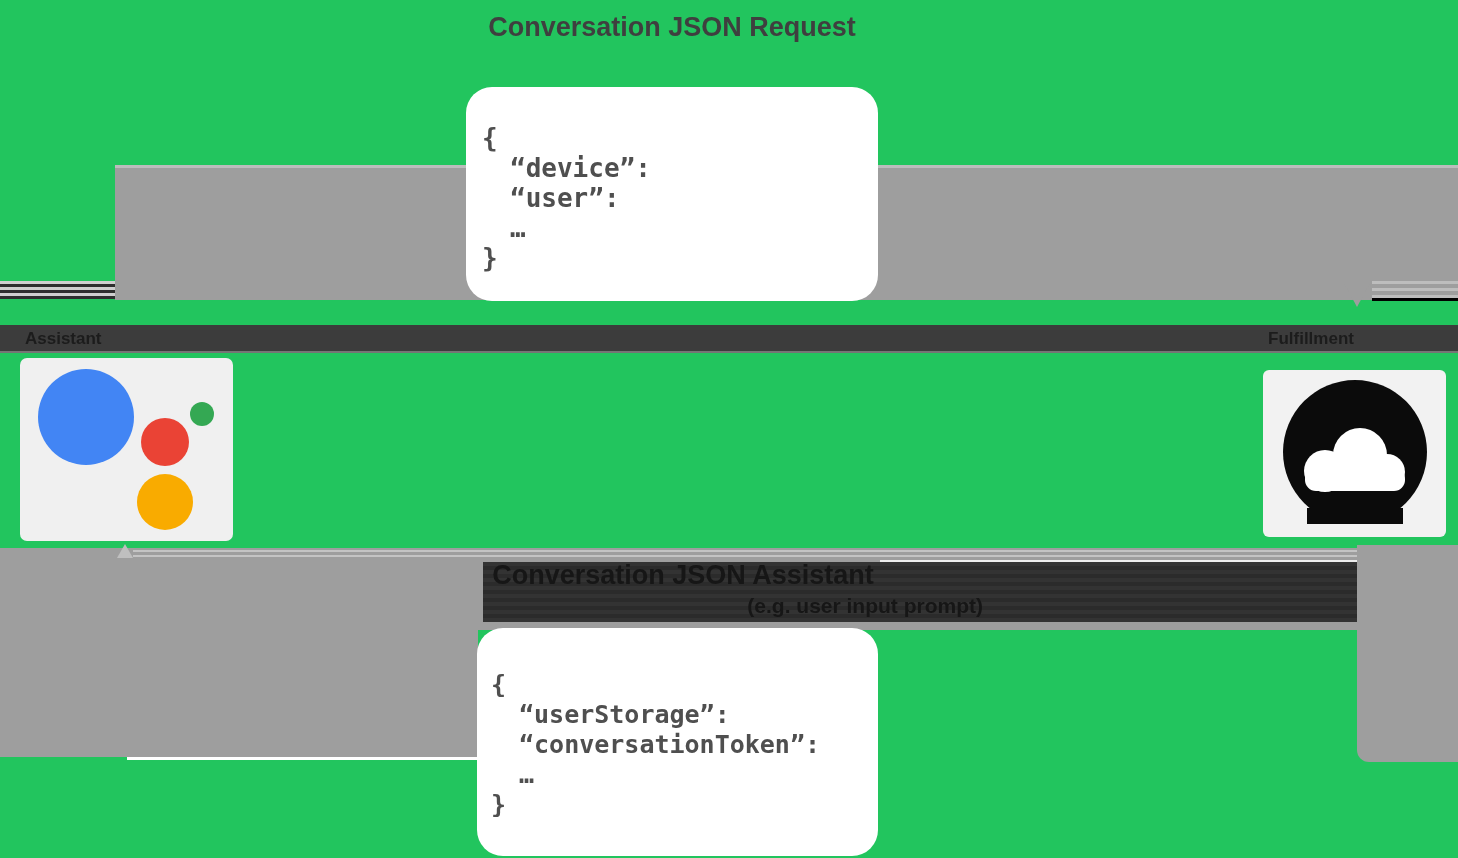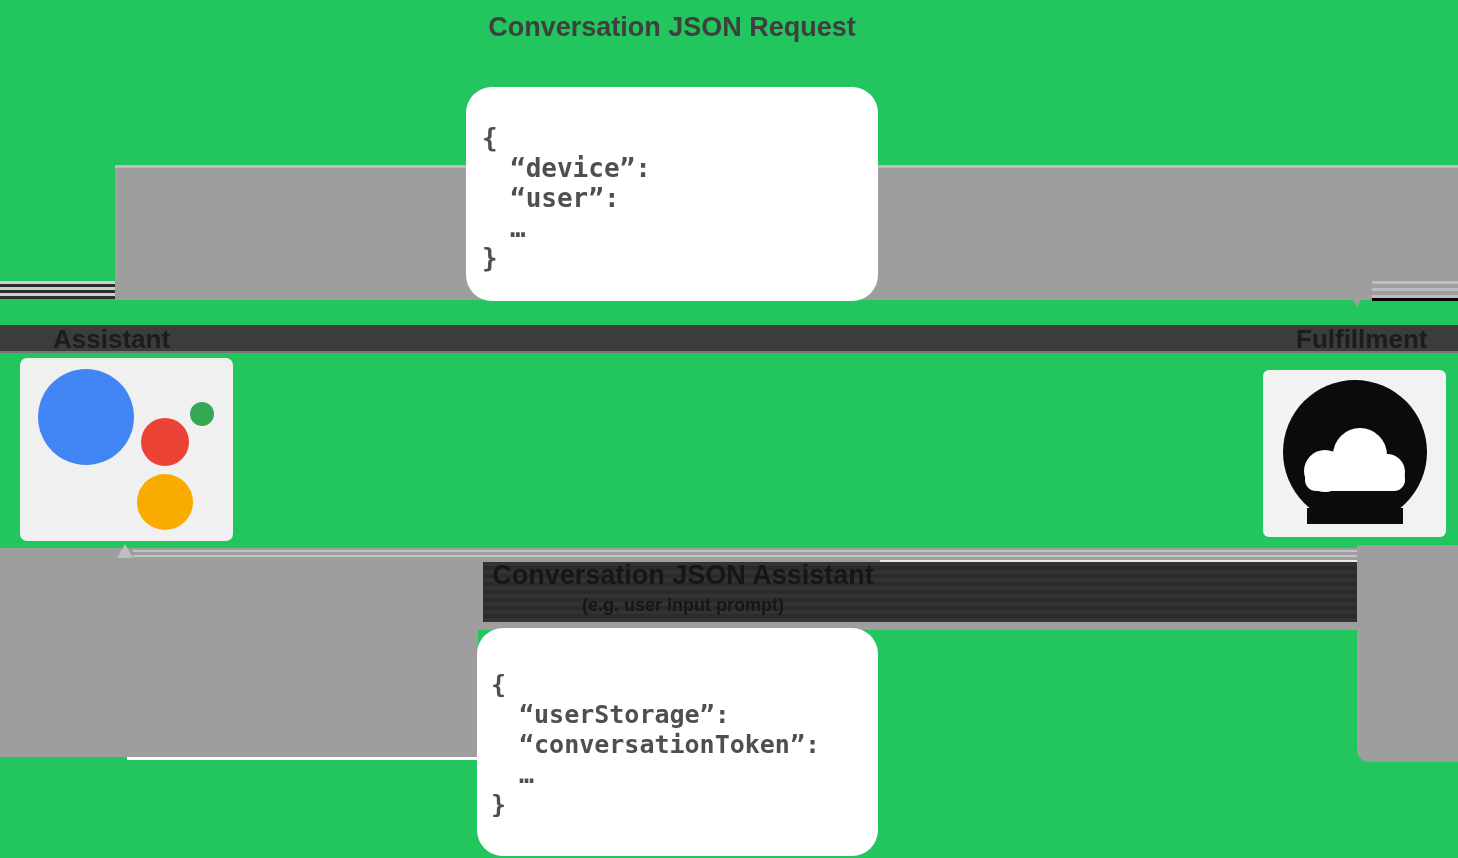--- a/index.html
+++ b/index.html
@@ -31,27 +31,27 @@
             border-left:8px solid transparent;border-right:8px solid transparent;
             border-bottom:14px solid #bfbfbf;}
   .white-line-bottomleft{position:absolute;left:127px;top:757px;width:351px;height:3px;background:#fff;}
 
   
   .top-title{position:absolute;left:372px;top:12px;width:600px;text-align:center;color:#3f3f3f;}
   .top-title .t1{font-size:27px;font-weight:700;line-height:31px;}
   .top-title .t2{font-size:25px;font-weight:700;line-height:29px;}
   .bottom-title{position:absolute;left:383px;top:560px;width:600px;text-align:center;color:#161616;}
   .bottom-title .t1{font-size:27px;font-weight:700;line-height:31px;}
-  .bottom-title .t2{font-size:18px;font-weight:700;line-height:29px;}
+  .bottom-title .t2{font-size:21px;font-weight:700;line-height:29px;text-align:right;}
 
   
   .label-band{position:absolute;left:0;top:325px;width:1458px;height:26px;background:#3c3c3c;
             border-bottom:2px solid #757575;}
-  .node-label{position:absolute;top:325px;height:36px;line-height:28px;font-size:26px;
-            font-weight:700;color:#1c1c1c;margin-left:28px;}
+  .node-label{position:absolute;top:325px;height:36px;line-height:28px;font-size:17px;
+            font-weight:700;color:#1c1c1c;}
   .assistant-label{left:25px;}
   .fulfillment-label{left:1268px;width:175px;}
 
   
   .assistant-node{position:absolute;left:20px;top:358px;width:213px;height:183px;
             background:#f0f0f0;border-radius:7px;}
   .circle{position:absolute;border-radius:50%;}
   .c-blue{left:18px;top:11px;width:96px;height:96px;background:#4285f4;}
   .c-red{left:121px;top:60px;width:48px;height:48px;background:#ea4335;}
   .c-green{left:170px;top:44px;width:24px;height:24px;background:#34a853;}

